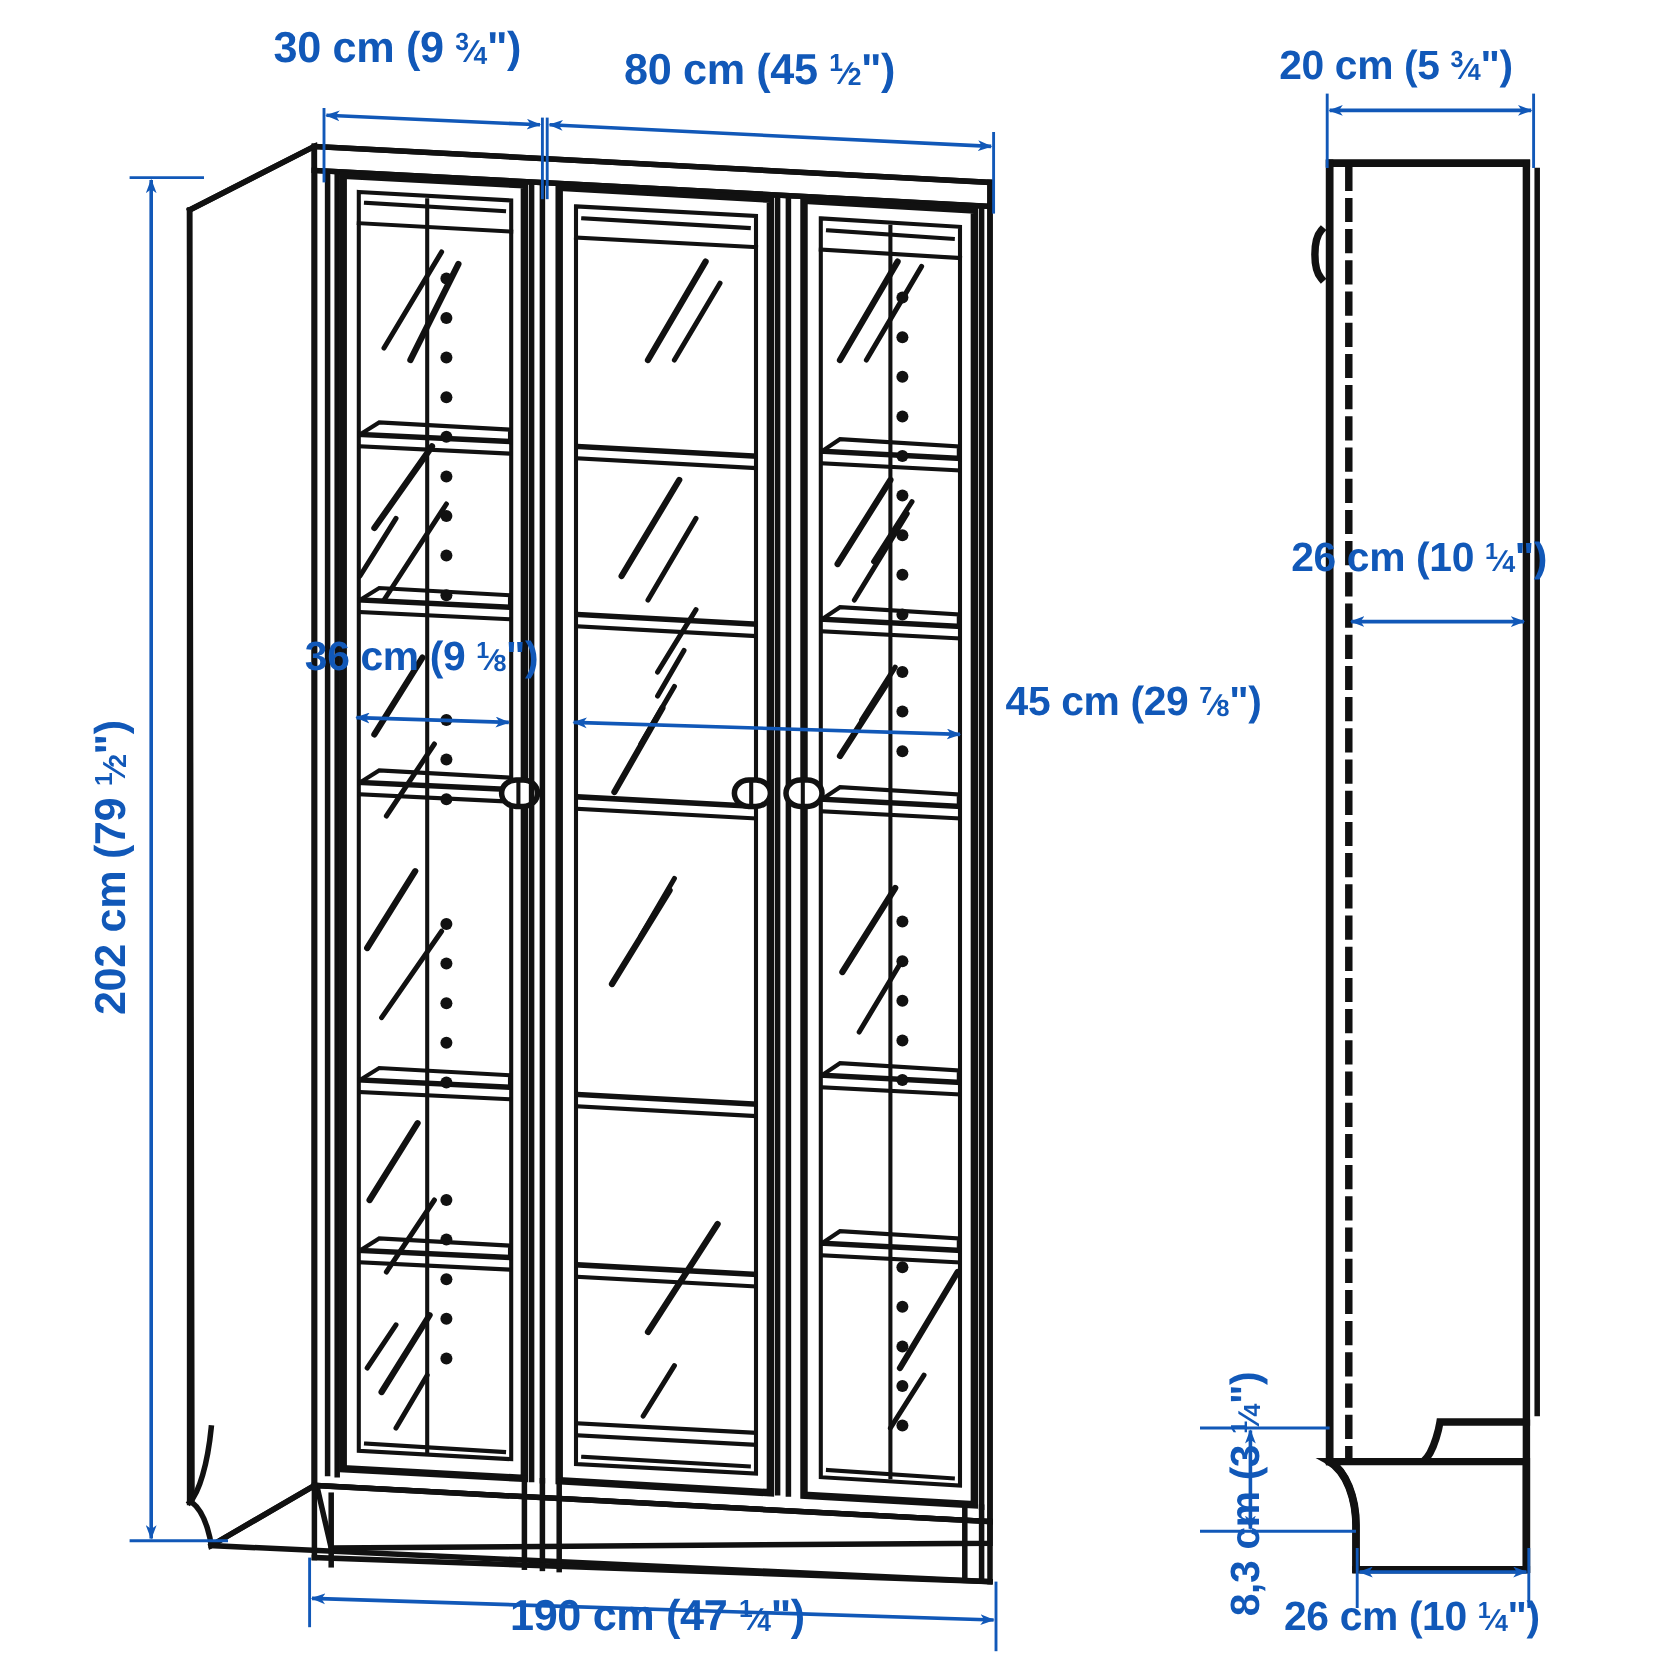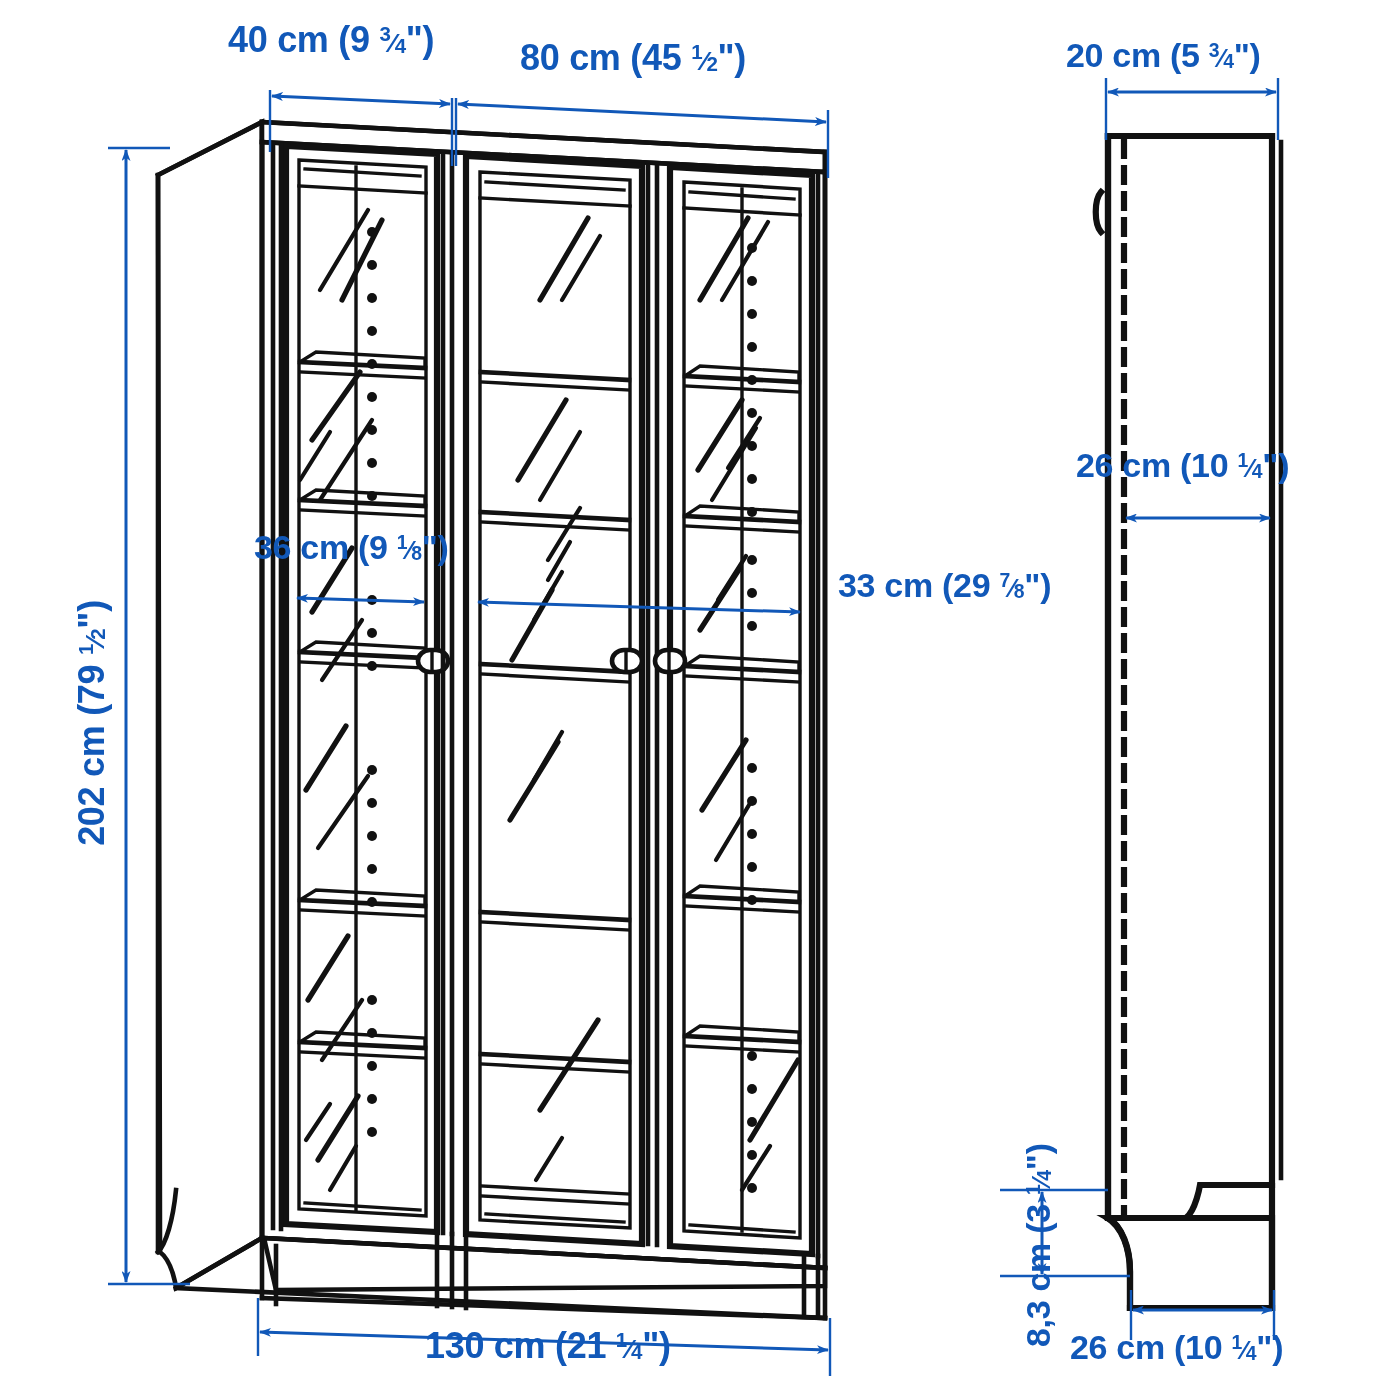--- a/index.html
+++ b/index.html
@@ -362,41 +362,41 @@
       <path class="ext" d="M1000,1276 L1130,1276"></path>
       <path class="dim" marker-start="url(#ahs)" marker-end="url(#ah)" d="M1042,1274 L1042,1192"></path>
 
       <path class="ext" d="M1131,1290 L1131,1340"></path>
       <path class="ext" d="M1274,1290 L1274,1340"></path>
       <path class="dim" marker-start="url(#ahs)" marker-end="url(#ah)" d="M1133,1310 L1272,1310"></path>
     </g>
   </svg>
 
   <div class="dimlbl" style="left:228px;top:22px;font-size:36px;">
-    <span>40 cm</span> <span>(9 </span><span class="frac"><span class="sup">3</span><span class="slash">⁄</span><span class="sub">4</span></span><span>")</span>
+    <span>30 cm</span> <span>(9 </span><span class="frac"><span class="sup">3</span><span class="slash">⁄</span><span class="sub">4</span></span><span>")</span>
   </div>
 
   <div class="dimlbl" style="left:520px;top:40px;font-size:36px;">
     <span>80 cm</span> <span>(45 </span><span class="frac"><span class="sup">1</span><span class="slash">⁄</span><span class="sub">2</span></span><span>")</span>
   </div>
 
   <div class="dimlbl" style="left:-68px;top:705px;font-size:36px;width:320px;text-align:center;transform:rotate(-90deg);">
     <span>202 cm</span> <span>(79 </span><span class="frac"><span class="sup">1</span><span class="slash">⁄</span><span class="sub">2</span></span><span>")</span>
   </div>
 
   <div class="dimlbl" style="left:254px;top:530px;font-size:34px;">
     <span>36 cm</span> <span>(9 </span><span class="frac"><span class="sup">1</span><span class="slash">⁄</span><span class="sub">8</span></span><span>")</span>
   </div>
 
   <div class="dimlbl" style="left:838px;top:568px;font-size:34px;">
-    <span>33 cm</span> <span>(29 </span><span class="frac"><span class="sup">7</span><span class="slash">⁄</span><span class="sub">8</span></span><span>")</span>
+    <span>45 cm</span> <span>(29 </span><span class="frac"><span class="sup">7</span><span class="slash">⁄</span><span class="sub">8</span></span><span>")</span>
   </div>
 
   <div class="dimlbl" style="left:425px;top:1328px;font-size:36px;">
-    <span>130 cm</span> <span>(21 </span><span class="frac"><span class="sup">1</span><span class="slash">⁄</span><span class="sub">4</span></span><span>")</span>
+    <span>190 cm</span> <span>(47 </span><span class="frac"><span class="sup">1</span><span class="slash">⁄</span><span class="sub">4</span></span><span>")</span>
   </div>
 
   <div class="dimlbl" style="left:1066px;top:38px;font-size:34px;">
     <span>20 cm</span> <span>(5 </span><span class="frac"><span class="sup">3</span><span class="slash">⁄</span><span class="sub">4</span></span><span>")</span>
   </div>
 
   <div class="dimlbl" style="left:1076px;top:448px;font-size:34px;">
     <span>26 cm</span> <span>(10 </span><span class="frac"><span class="sup">1</span><span class="slash">⁄</span><span class="sub">4</span></span><span>")</span>
   </div>
 

